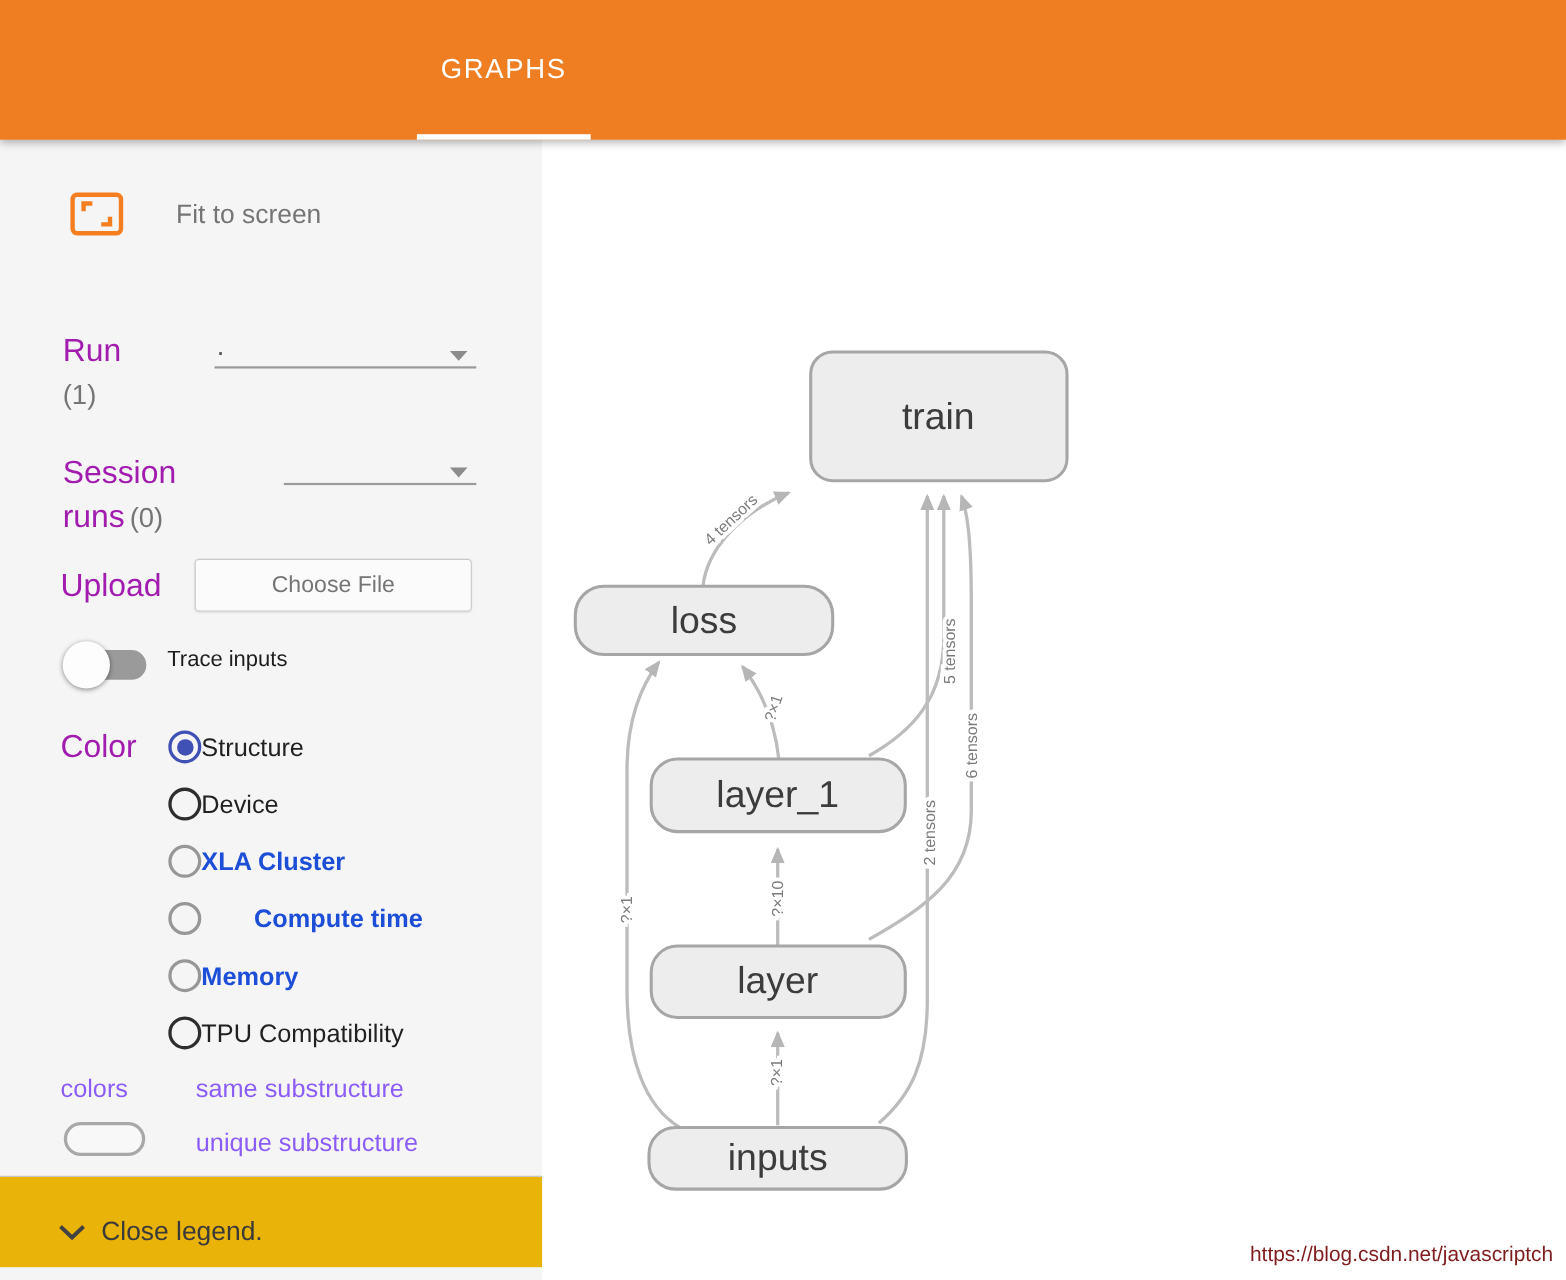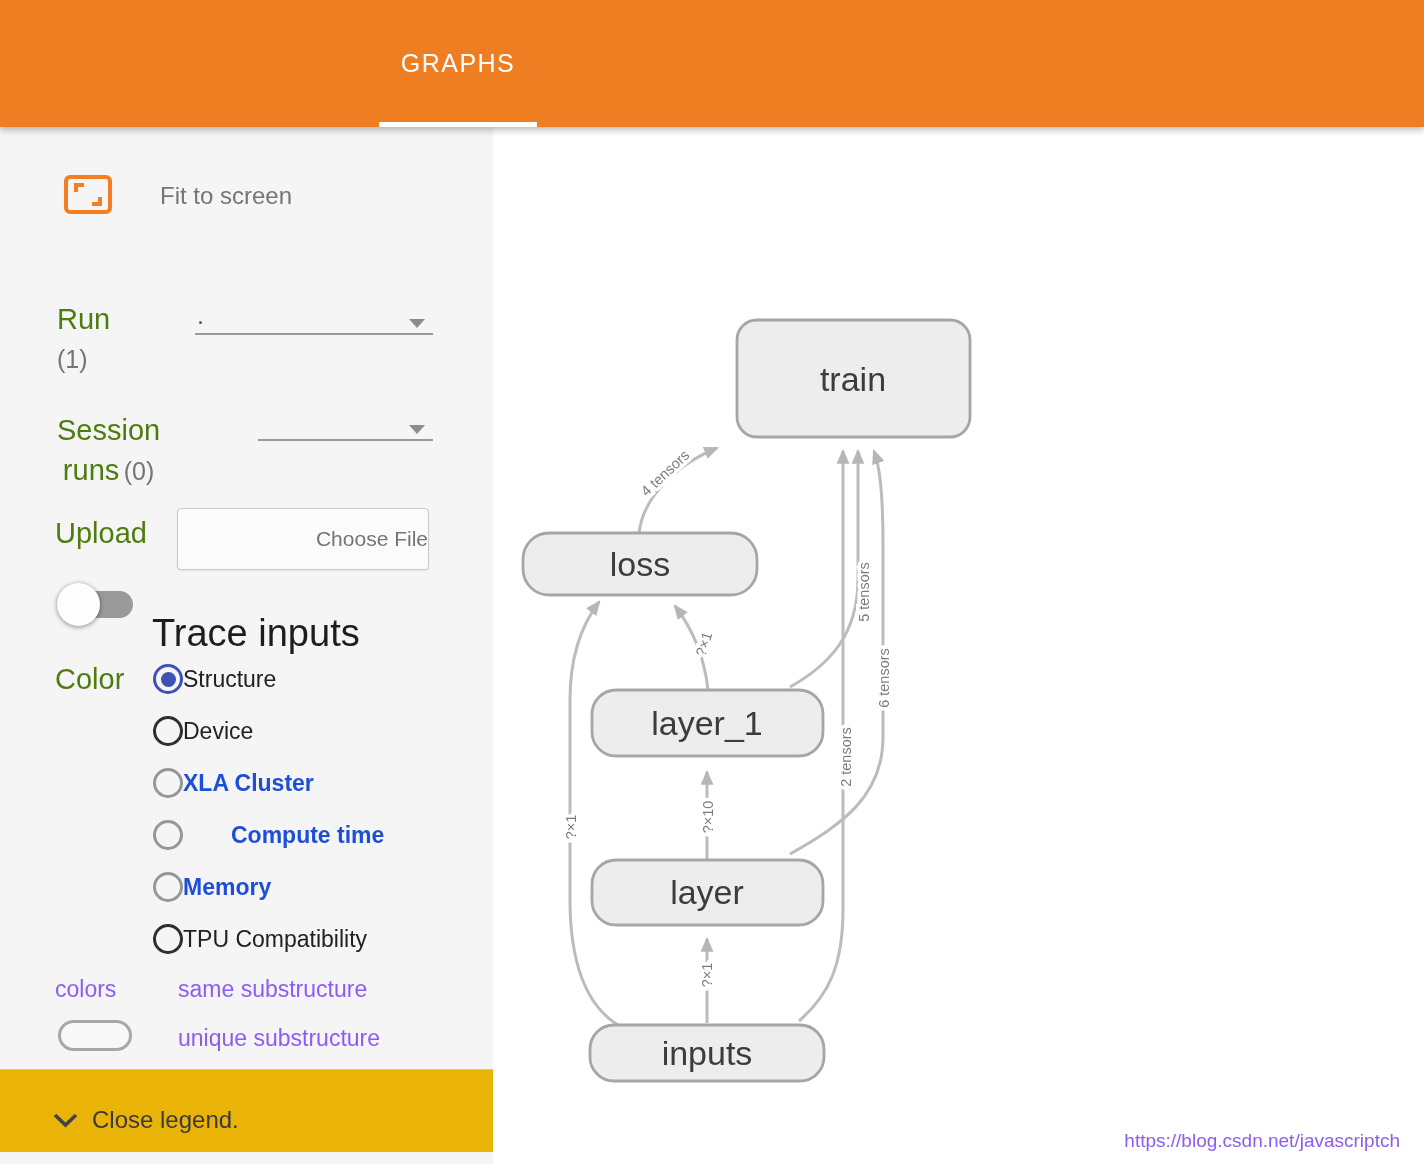--- a/index.html
+++ b/index.html
@@ -25,38 +25,37 @@
   .tab-underline {
     position:absolute; left:0; bottom:0; width:158px; height:5px; background:#fff;
   }
   
   .sidebar {
     position:absolute; left:0; top:127px; width:493px; height:1037px;
     background:#f5f5f5;
   }
   .sb { position:absolute; }
   .action-label { font-size:24px; color:#757575; }
-  .big-label { font-size:29px; color:#4d7c0f; }
+  .big-label { font-size:29px; color:#a21caf; }
   .count-label { font-size:25px; color:#757575; }
   .select {
     border-bottom:2px solid #9a9a9a; position:absolute;
   }
   .select .value { position:absolute; left:2px; bottom:3px; font-size:25px; color:#555; }
   .caret {
     position:absolute; right:8px; top:22px; width:0; height:0;
     border-left:8px solid transparent; border-right:8px solid transparent;
     border-top:9px solid #8c8c8c;
   }
   .choose-btn {
-    position:absolute; left:177px; top:381px; width:252px; height:62px;
+    position:absolute; left:177px; top:381px; width:252px; height:48px;
     background:#fbfbfb; border:1px solid #c9c9c9; border-radius:4px;
     font-family:"Liberation Sans",sans-serif;
     font-size:21px; color:#757575; box-shadow:0 1px 2px rgba(0,0,0,0.08);
     cursor:pointer;
-    text-align:right;
   }
   .toggle { position:absolute; left:57px; top:456px; width:78px; height:42px; cursor:pointer; }
   .toggle .track {
     position:absolute; left:14px; top:8px; width:62px; height:27px;
     border-radius:14px; background:#9a9a9a;
   }
   .toggle .thumb {
     position:absolute; left:0; top:0; width:43px; height:43px; border-radius:50%;
     background:#fdfdfd; box-shadow:0 1px 5px rgba(0,0,0,0.45);
   }
@@ -93,21 +92,21 @@
   .node-rect { fill:#ededed; stroke:#a6a6a6; stroke-width:2.8; cursor:pointer; }
   .node-label {
     font-family:"Liberation Sans",sans-serif; font-size:34px; fill:#3c3c3c;
     text-anchor:middle;
   }
   .edge-label {
     font-family:"Liberation Sans",sans-serif; font-size:14.5px; fill:#7c7c7c;
     text-anchor:middle; stroke:#ffffff; stroke-width:7px; paint-order:stroke;
   }
   .watermark {
-    position:absolute; right:24px; bottom:12px; font-size:19px; color:#8b5cf6;
+    position:absolute; right:12px; bottom:12px; font-size:19px; color:#7f1d1d;
   }
 </style>
 </head>
 <body>
 
 <div class="header">
   <div class="tab">
     <span>GRAPHS</span>
     <div class="tab-underline"></div>
   </div>
@@ -125,40 +124,40 @@
   </div>
 
 
   <span class="sb big-label" style="left:57px; top:176px;">Run</span>
   <span class="sb count-label" style="left:57px; top:218px;">(1)</span>
   <div class="select" style="left:195px; top:170px; width:238px; height:38px; cursor:pointer;">
     <span class="value">.</span>
     <span class="caret"></span>
   </div>
 
-  <div class="sb" style="left:57px; top:283px; line-height:40px;text-align:center;">
+  <div class="sb" style="left:57px; top:283px; line-height:40px;">
     <div class="big-label">Session</div>
     <div>
       <span class="big-label">runs</span>
       <span class="count-label">(0)</span>
     </div>
   </div>
   <div class="select" style="left:258px; top:276px; width:175px; height:38px; cursor:pointer;">
     <span class="value"></span>
     <span class="caret"></span>
   </div>
 
   <span class="sb big-label" style="left:55px; top:390px;">Upload</span>
   <button class="choose-btn">Choose File</button>
 
   <div class="toggle">
     <div class="track"></div>
     <div class="thumb"></div>
   </div>
-  <span class="sb" style="left:152px; top:461px; font-size:38px; color:#1d1d1d;margin-top:24px;">Trace inputs</span>
+  <span class="sb" style="left:152px; top:461px; font-size:20px; color:#1d1d1d;">Trace inputs</span>
 
   <span class="sb big-label" style="left:55px; top:536px;">Color</span>
 
   <div class="radio-row selected" style="top:536px;">
     <span class="radio"></span>
     <span class="rlabel">Structure</span>
   </div>
   <div class="radio-row" style="top:588px;">
     <span class="radio"></span>
     <span class="rlabel">Device</span>

